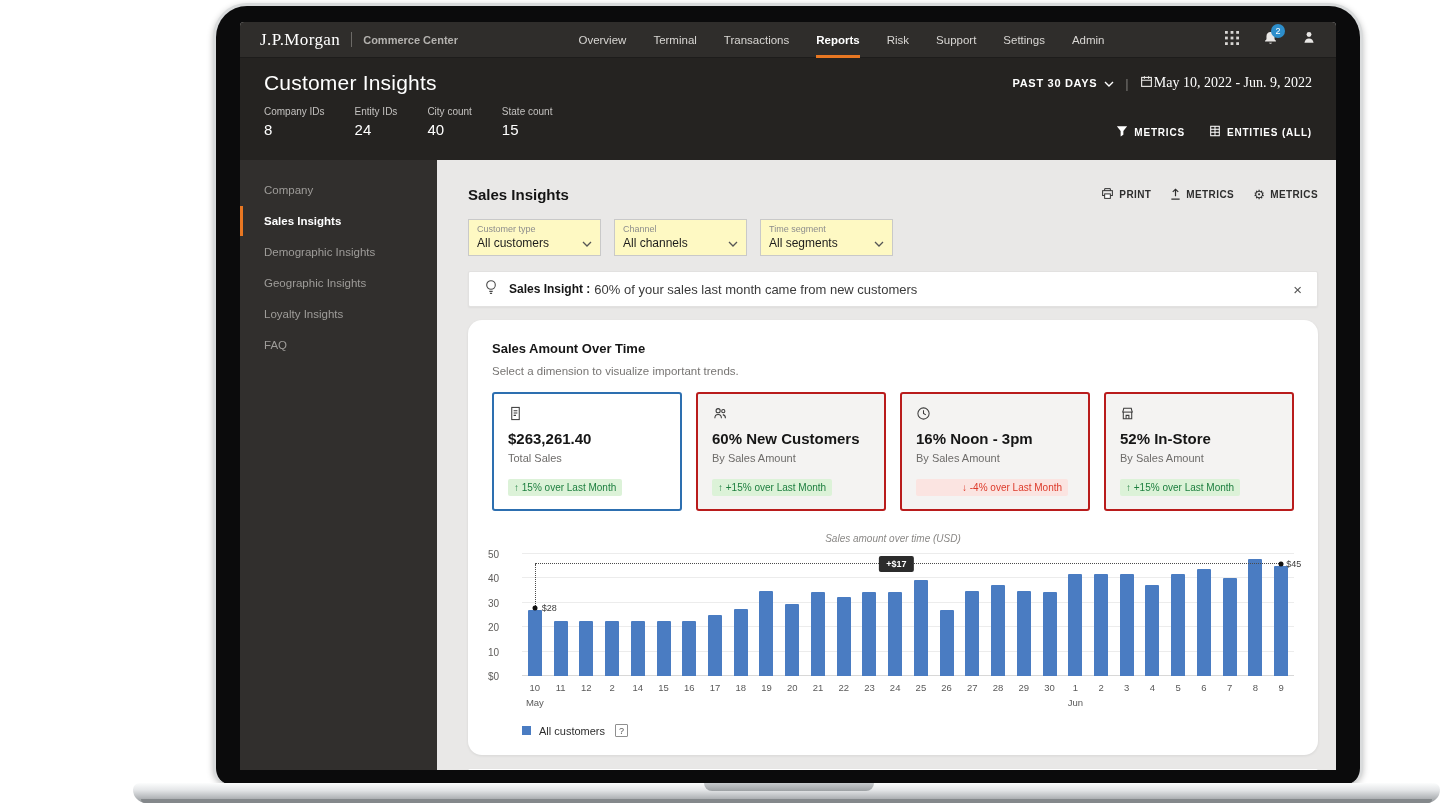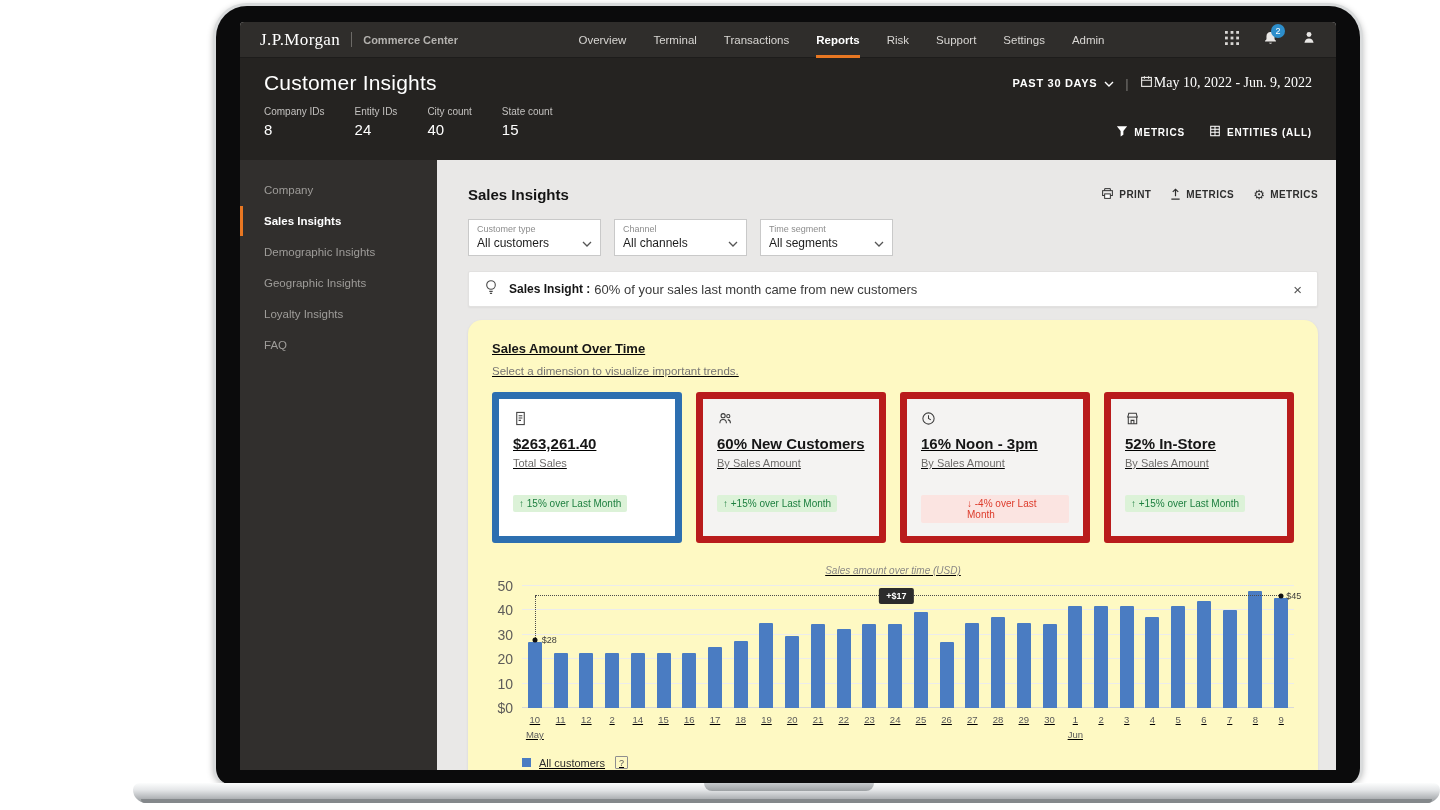--- a/index.html
+++ b/index.html
@@ -62,51 +62,51 @@
 
   .main { flex:1; padding:26px 18px 0 31px; overflow:hidden; }
   .section-head { display:flex; align-items:center; }
   .section-title { font-size:15px; font-weight:bold; color:#141414; }
   .toolbar { margin-left:auto; display:flex; gap:19px; align-items:center; }
   .tool-btn { display:flex; align-items:center; gap:5px; font-size:10px; font-weight:bold;
     color:#2e2e2e; letter-spacing:.4px; cursor:pointer; }
   .gear-glyph { font-family:"DejaVu Sans", sans-serif; font-size:13px; line-height:1; }
 
   .filters-row { display:flex; gap:13px; margin-top:16px; }
-  .select-box { width:133px; background:#ffffff; border:1px solid #c9c9c9; padding:4px 8px 5px; position:relative; cursor:pointer; }
+  .select-box { width:133px; background:#fef9c3; border:1px solid #c9c9c9; padding:4px 8px 5px; position:relative; cursor:pointer; }
   .select-label { font-size:9px; color:#8d8d8d; }
   .select-value { font-size:12px; color:#1c1c1c; margin-top:2px; }
   .select-chevron { position:absolute; right:8px; top:13px; }
 
   .banner { margin-top:15px; background:#fff; border:1px solid #e2e1e0; border-radius:2px; height:36px;
     display:flex; align-items:center; padding:0 15px; box-shadow:0 1px 2px rgba(0,0,0,.05); }
   .banner-title { font-weight:bold; font-size:12px; color:#161616; margin:0 4px 0 11px; }
   .banner-text { font-size:13px; color:#3a3a3a; }
   .banner-close { margin-left:auto; font-size:15px; color:#555; cursor:pointer; line-height:1; }
 
-  .card { margin-top:13px; background:#fef9c3; border-radius:14px; box-shadow:0 1px 3px rgba(0,0,0,.08);
-    padding:21px 24px 18px;text-decoration:underline; }
+  .card { margin-top:13px; background:#ffffff; border-radius:14px; box-shadow:0 1px 3px rgba(0,0,0,.08);
+    padding:21px 24px 18px; }
   .card-title { font-size:13px; font-weight:bold; color:#161616; }
   .card-sub { font-size:11.5px; color:#777573; margin-top:9px; }
 
   .metrics-row { display:flex; gap:14px; margin-top:15px; }
-  .metric-card { flex:1; background:#f4f3f2; border:7px solid #b91c1c; border-radius:3px;
+  .metric-card { flex:1; background:#f4f3f2; border:2px solid #b91c1c; border-radius:3px;
     padding:12px 14px 13px; cursor:pointer; }
   .metric-card.selected { background:#fff; border-color:#2d6fb0; }
   .metric-icon svg { display:block; }
   .metric-title { font-size:15px; font-weight:bold; color:#161616; margin-top:9px; }
   .metric-sub { font-size:11px; color:#6e6c6a; margin-top:5px; }
-  .badge { display:inline-block; margin-top:26px; font-size:10px; padding:3px 6px; border-radius:2px; }
+  .badge { display:inline-block; margin-top:15px; font-size:10px; padding:3px 6px; border-radius:2px; }
   .badge.up { color:#1d7f3f; background:#dcf2d8; }
   .badge.down { color:#dd3b2b; background:#fbe4e1;padding-left:46px; }
 
   .chart-title { text-align:center; font-size:10px; font-style:italic; color:#8a8886; margin-top:22px; }
   .chart-wrap { display:flex; margin-top:10px; }
   .y-axis { width:30px; position:relative; height:122px; flex:none; }
-  .y-tick { position:absolute; right:9px; font-size:14px; color:#5e5c5a; transform:translateY(50%);padding-left:8px; }
+  .y-tick { position:absolute; right:23px; font-size:10px; color:#5e5c5a; transform:translateY(50%);padding-left:8px; }
   .plot { flex:1; position:relative; height:122px; }
   .gridline { position:absolute; left:0; right:0; height:1px; background:#ececec; }
   .baseline { position:absolute; left:0; right:0; bottom:0; height:1px; background:#d8d8d8; }
   .bars { position:absolute; left:0; right:0; top:0; bottom:0; display:flex; }
   .bar-slot { flex:1; display:flex; justify-content:center; align-items:flex-end; }
   .bar { width:14px; background:#4a7cc2; border-radius:1px 1px 0 0; }
   .dash-h { position:absolute; border-top:1px dotted #4b4b4b; }
   .dash-v { position:absolute; border-left:1px dotted #4b4b4b; }
   .anno-dot { position:absolute; width:5px; height:5px; background:#111; border-radius:50%;
     transform:translate(-50%,50%); }

